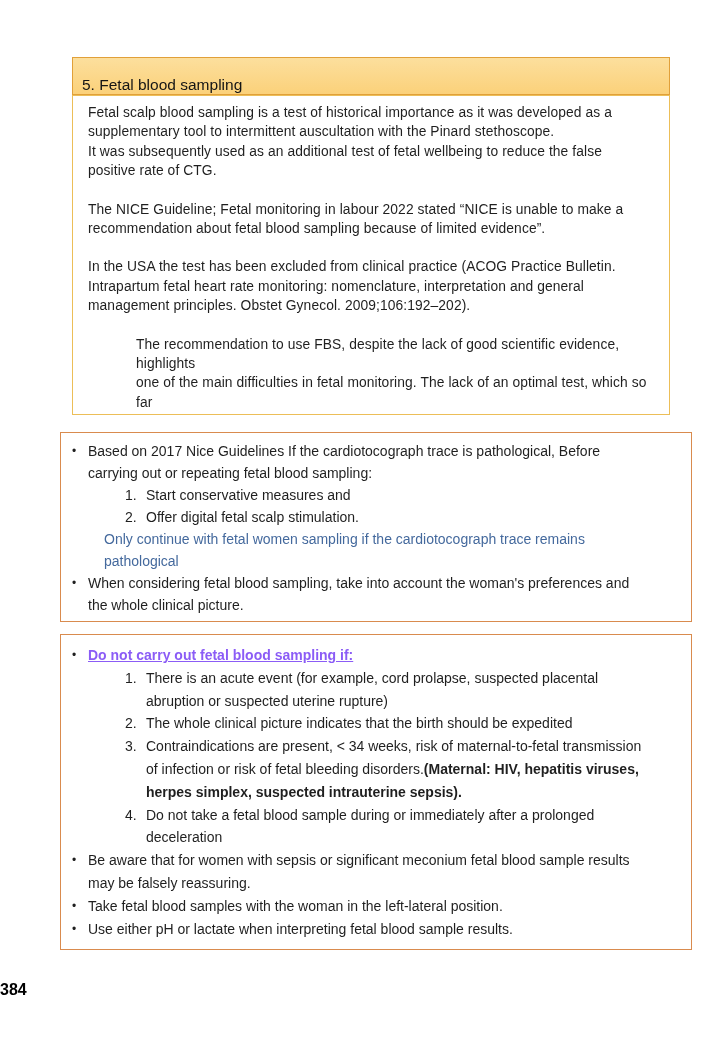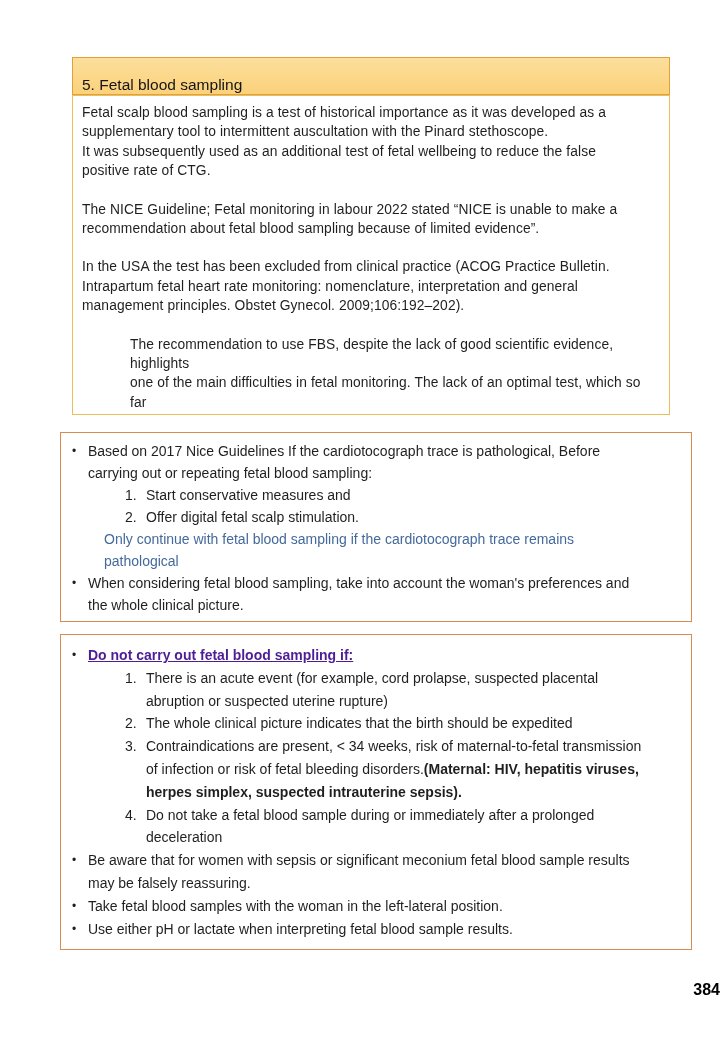--- a/index.html
+++ b/index.html
@@ -12,21 +12,21 @@
     box-sizing:border-box;border:1px solid #e1a039;
     background:linear-gradient(#fcdf9d,#fbd17a);
     display:flex;align-items:flex-end;padding-left:9px;
     font-size:15.5px;color:#151515;
   }
 
   
   .intro-box{
     position:absolute;left:72px;top:95px;width:598px;height:320px;
     box-sizing:border-box;border:1px solid #ecbe58;background:#ffffff;
-    padding:7px 9px;overflow:hidden;
+    padding:7px 15px;overflow:hidden;
   }
   .intro-box p{
     margin:0 0 19px 0;font-size:13.8px;line-height:19.4px;
     white-space:pre-line;letter-spacing:0.1px;
   }
   .intro-box p:last-child{margin-bottom:0;margin-left:48px;}
 
   
   .orange-box{
     position:absolute;left:60px;width:632px;box-sizing:border-box;
@@ -41,28 +41,28 @@
   .brow .btext{flex:1;line-height:22px;white-space:pre-line;}
 
   .nrow{display:flex;align-items:flex-start;padding-left:64px;}
   .nrow .marker{flex:0 0 21px;line-height:22px;}
   .nrow .ntext{flex:1;line-height:22px;white-space:pre-line;}
 
   .blue-note{
     margin-left:43px;line-height:22px;white-space:pre-line;color:#44699d;
   }
   .bold{font-weight:bold;}
-  .heading-underline{font-weight:bold;text-decoration:underline;color:#4c1d95;}
+  .heading-underline{font-weight:bold;text-decoration:underline;color:#8b5cf6;}
 
   .box-donot .brow .btext,.box-donot .nrow .ntext,
   .box-donot .brow .marker,.box-donot .nrow .marker{line-height:22.8px;}
 
   
   .page-number{
-    position:absolute;left:0;top:981px;width:720px;text-align:right;
+    position:absolute;left:0;top:981px;width:720px;text-align:left;
     font-size:16px;font-weight:bold;color:#000;
   }
 </style>
 </head>
 <body>
 
 <div class="page">
 
   <div class="title-bar">
     <span>5. Fetal blood sampling</span>
@@ -91,21 +91,21 @@
 carrying out or repeating fetal blood sampling:</span>
     </div>
     <div class="nrow">
       <span class="marker">1.</span>
       <span class="ntext">Start conservative measures and</span>
     </div>
     <div class="nrow">
       <span class="marker">2.</span>
       <span class="ntext">Offer digital fetal scalp stimulation.</span>
     </div>
-    <div class="blue-note">Only continue with fetal blood sampling if the cardiotocograph trace remains
+    <div class="blue-note">Only continue with fetal women sampling if the cardiotocograph trace remains
 pathological</div>
     <div class="brow">
       <span class="marker">•</span>
       <span class="btext">When considering fetal blood sampling, take into account the woman's preferences and
 the whole clinical picture.</span>
     </div>
   </div>
 
   <div class="orange-box box-donot">
     <div class="brow">

